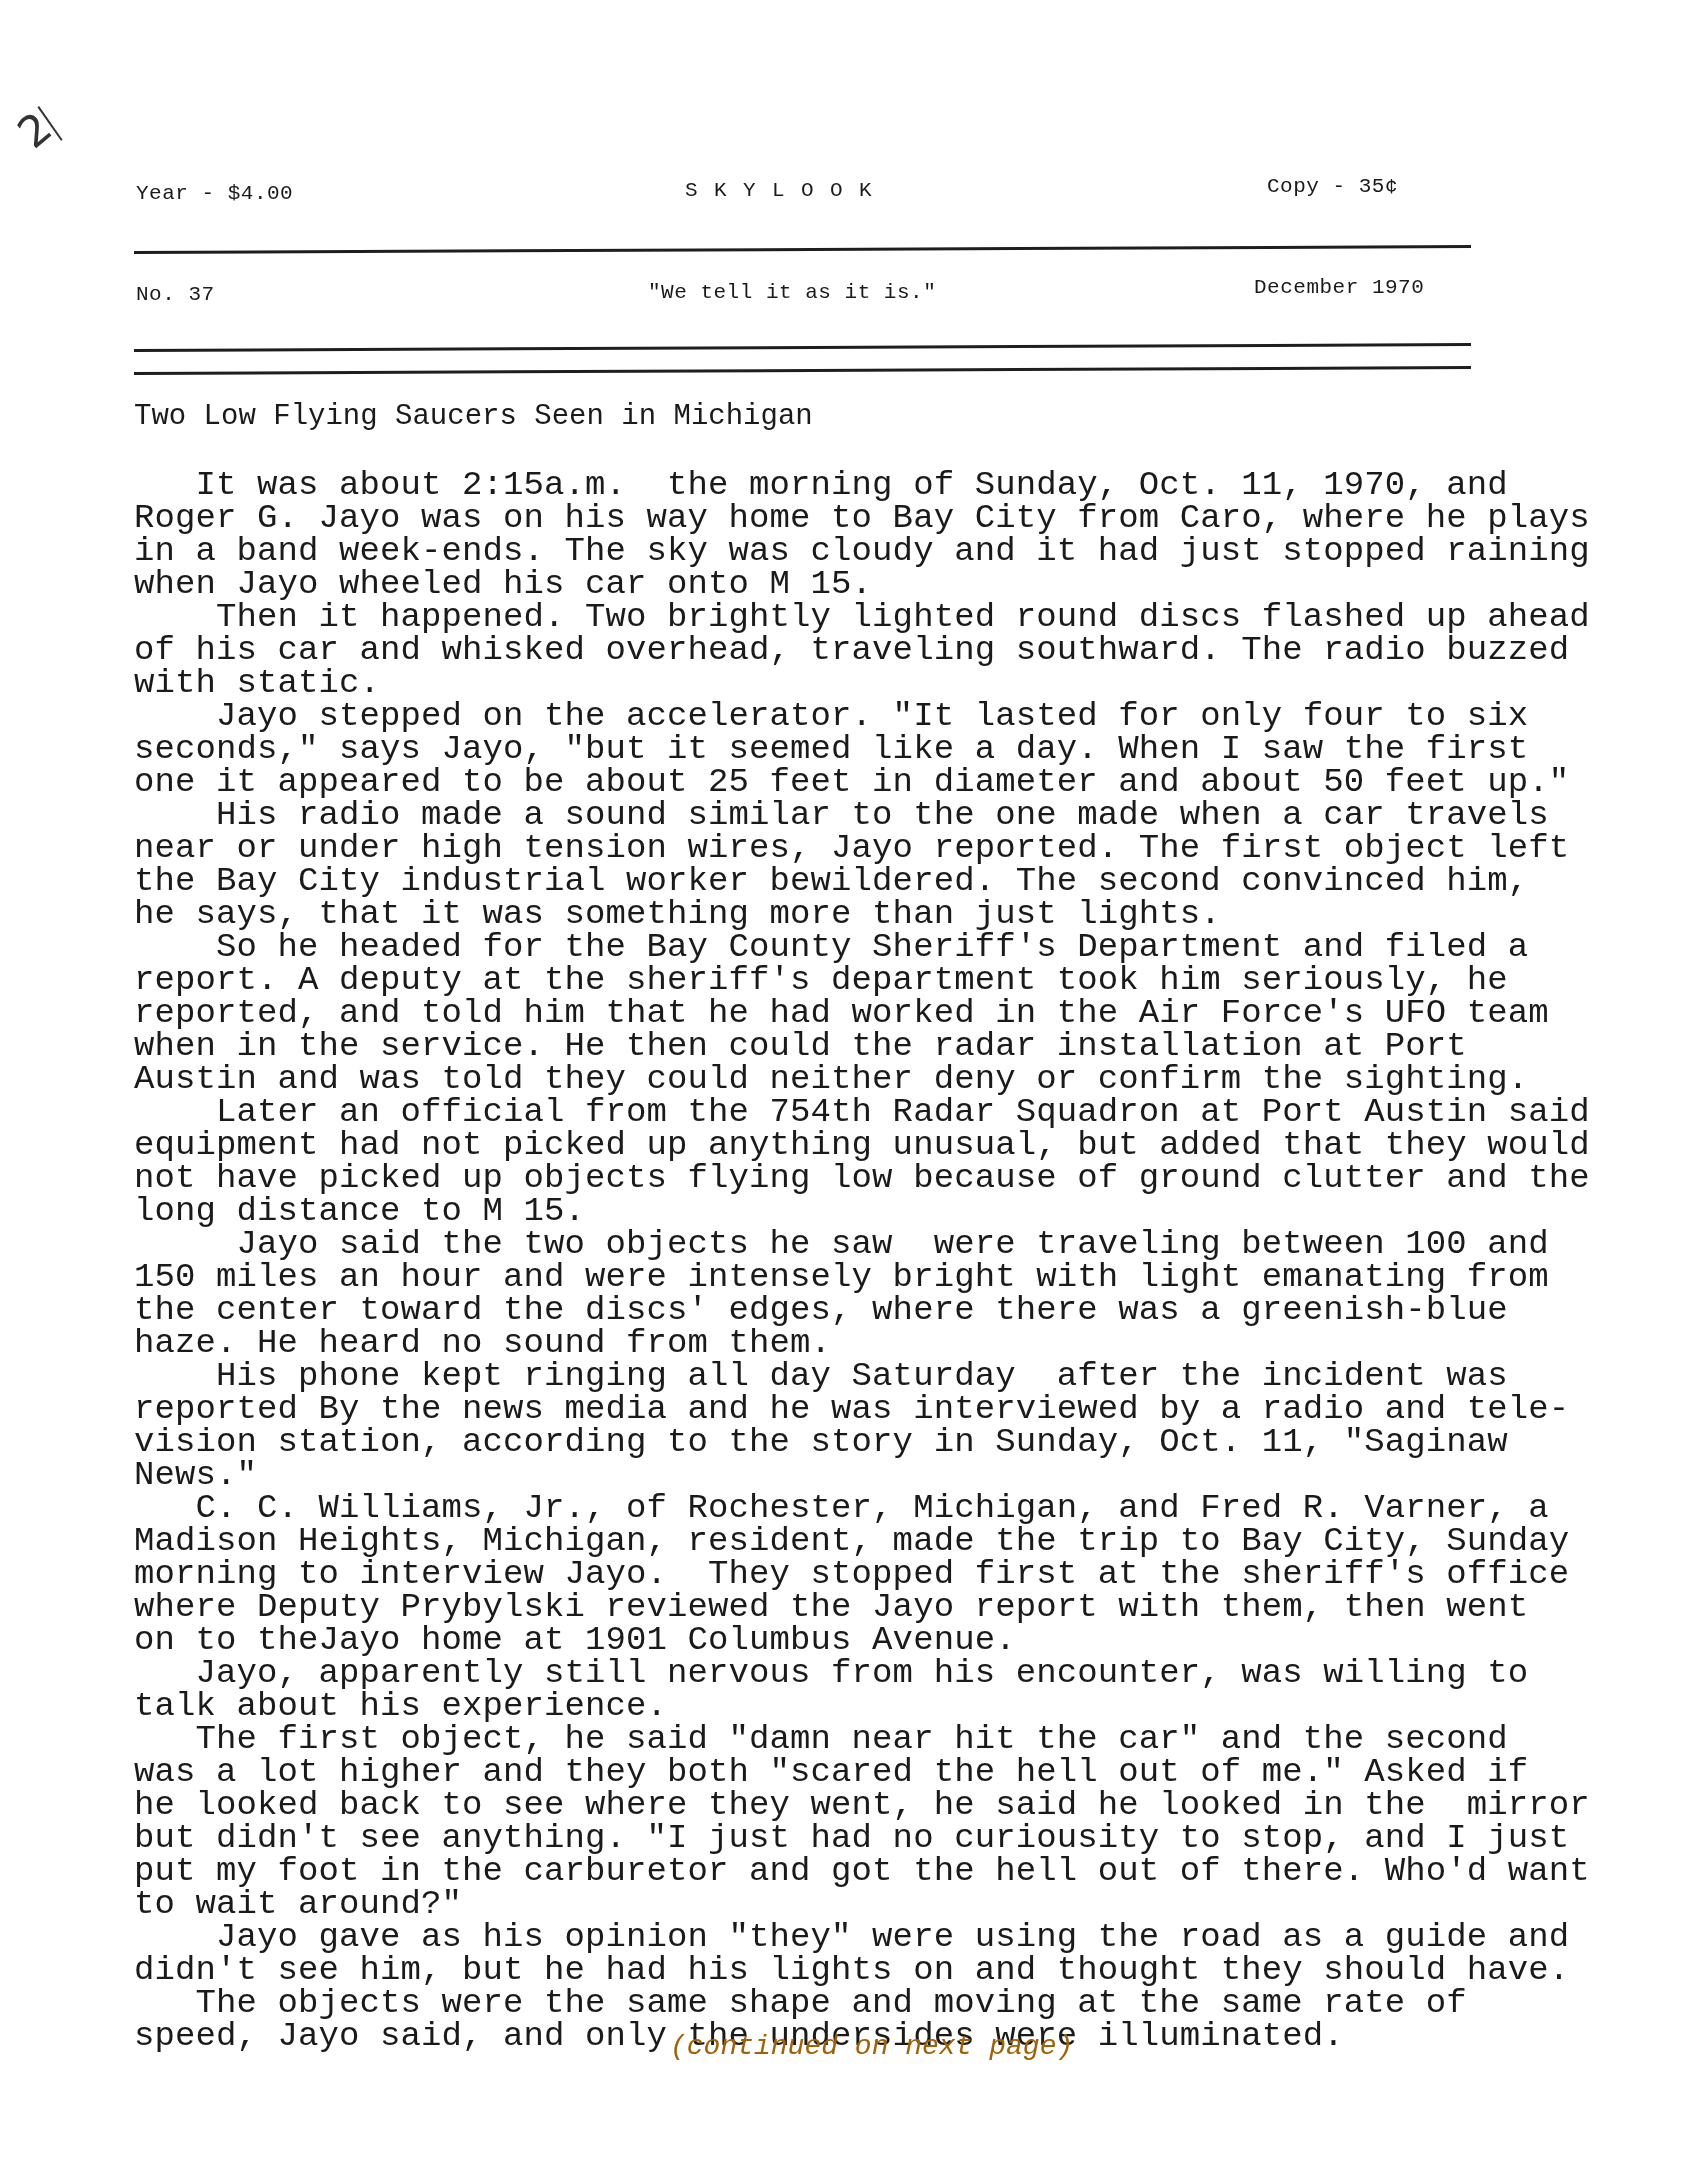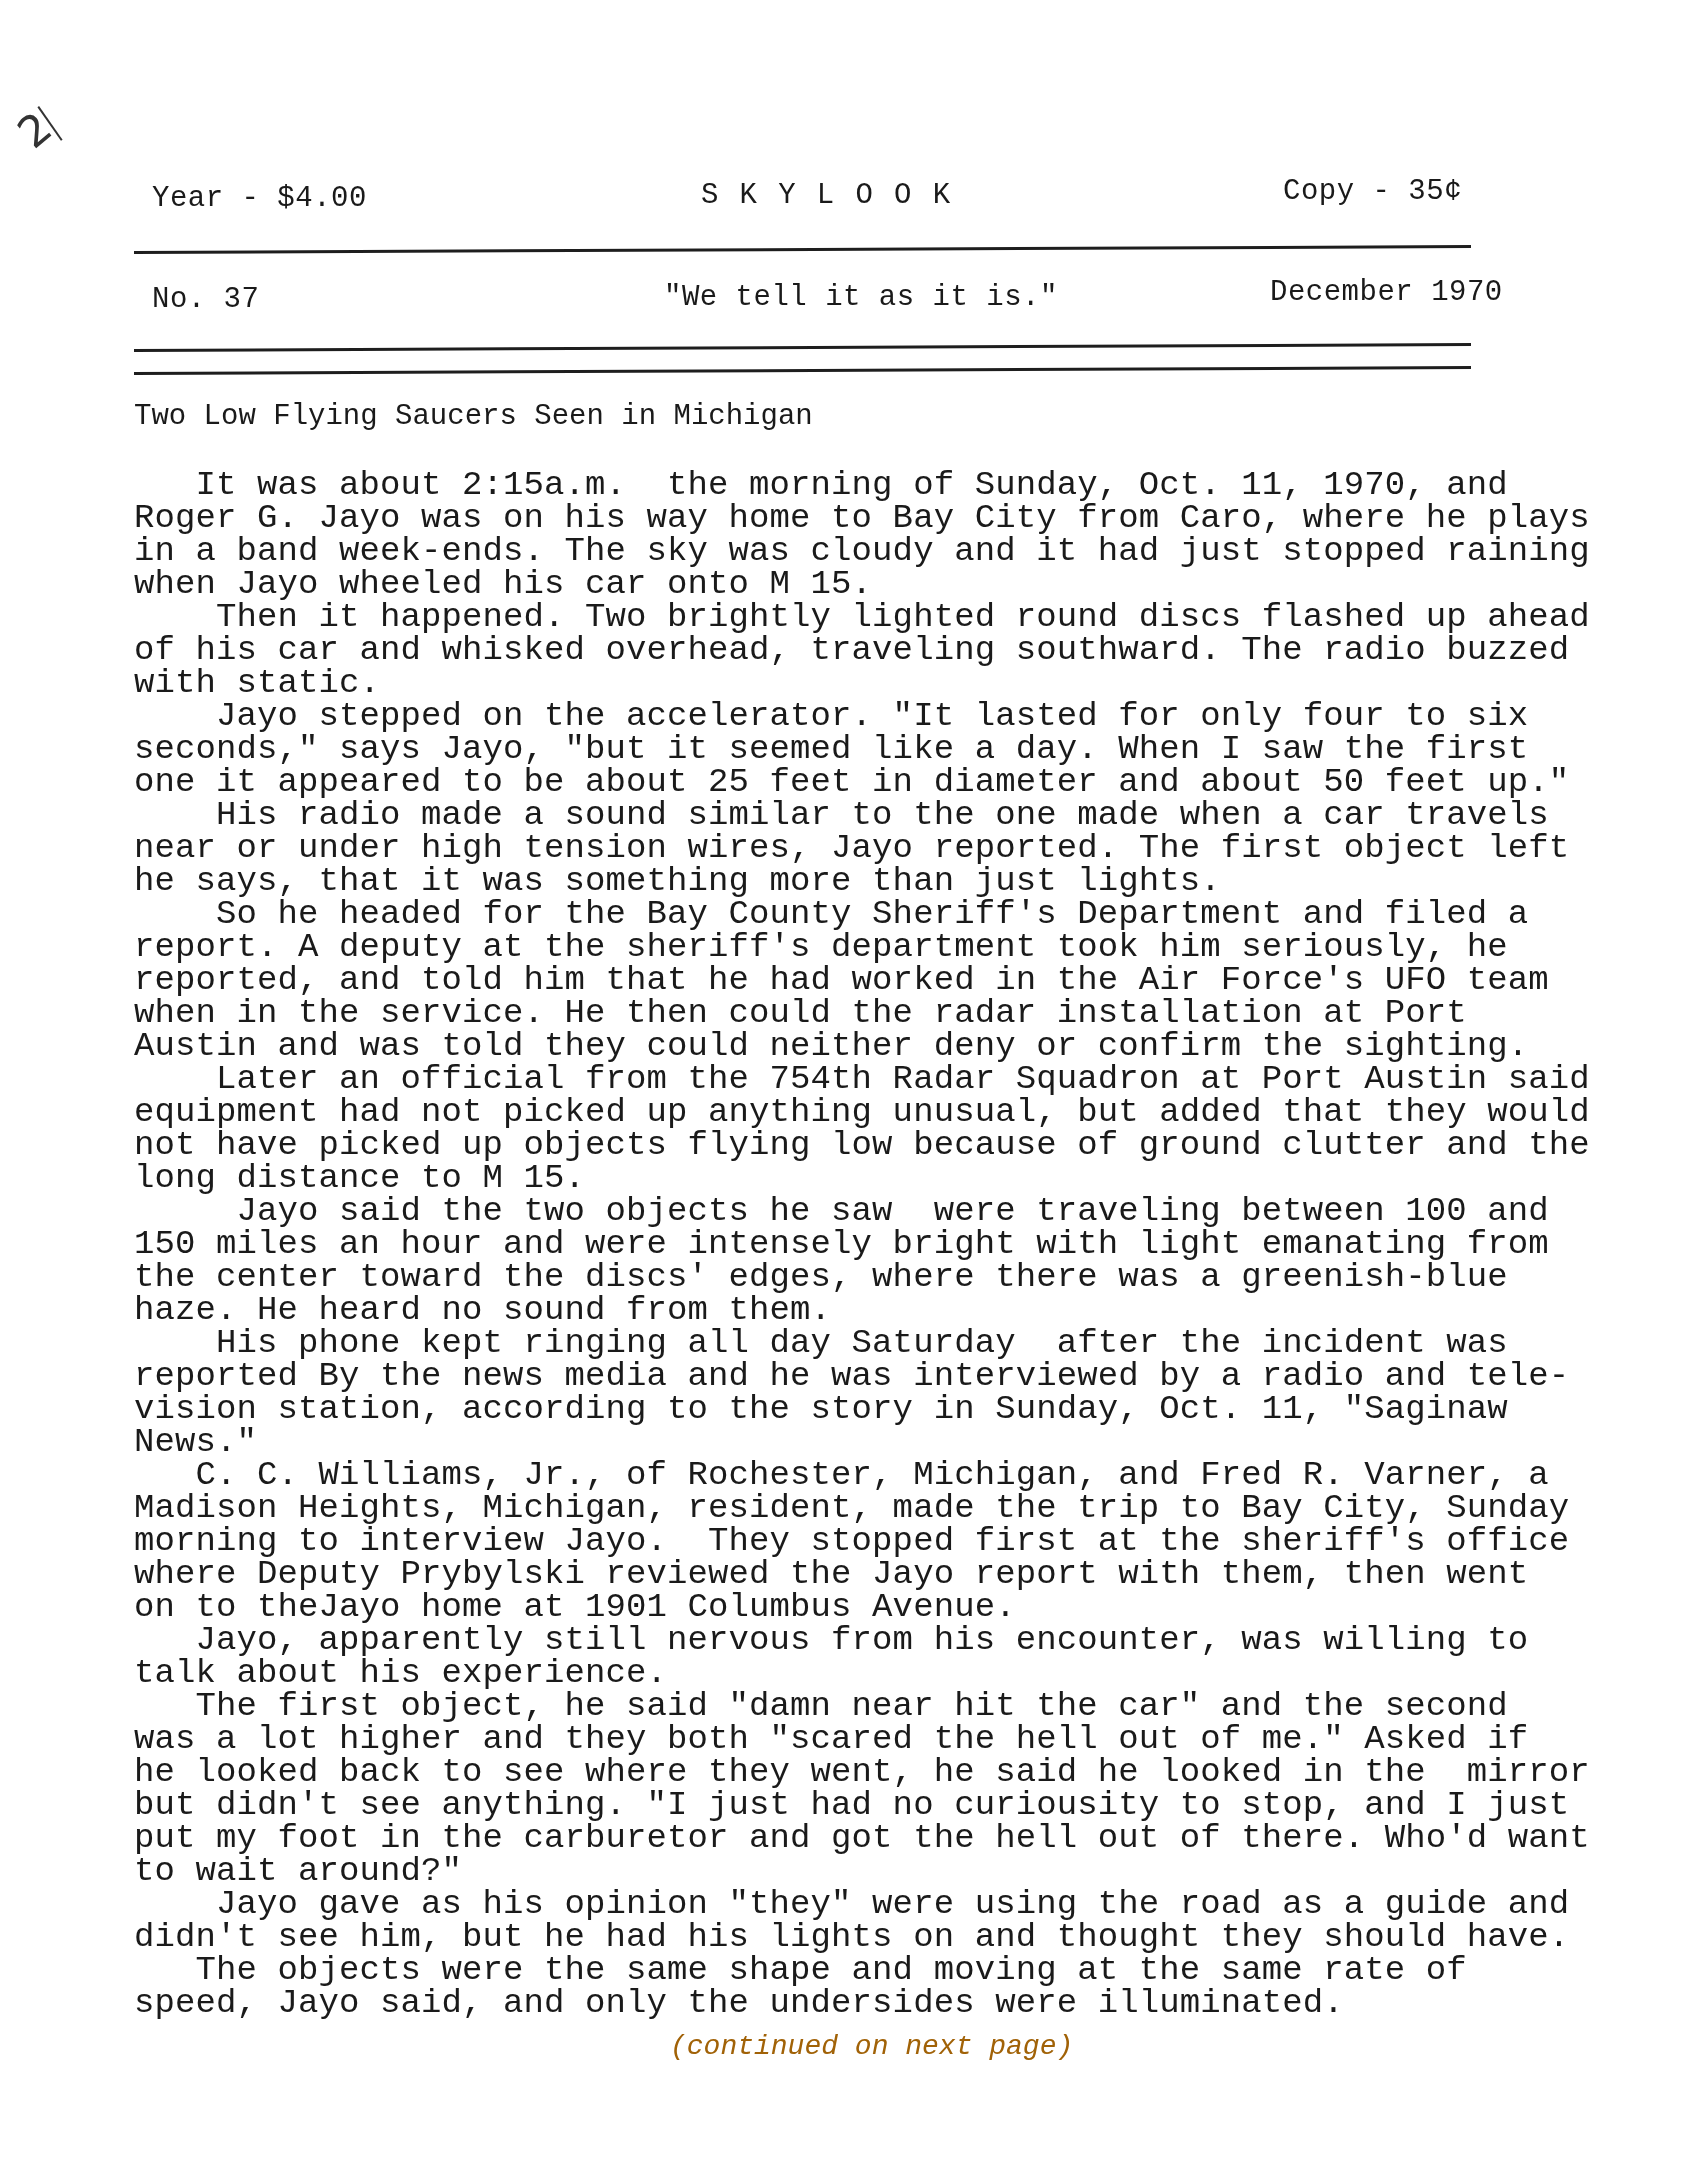--- a/index.html
+++ b/index.html
@@ -3,21 +3,21 @@
 <meta charset="utf-8">
 <style>
   html, body { margin: 0; padding: 0; background: #ffffff; }
   body {
     width: 1693px; height: 2183px; position: relative; overflow: hidden;
     font-family: "Liberation Mono", "DejaVu Sans Mono", monospace;
     color: #1a1a1a;
   }
   .page { position: absolute; left: 0; top: 0; width: 1693px; height: 2183px; }
   .mark { position: absolute; color: #333; font-family: "DejaVu Sans", sans-serif; }
-  .hdr { position: absolute; font-size: 29px; white-space: pre; letter-spacing: 0.5px; margin-left: 16px; }
+  .hdr { position: absolute; font-size: 21px; white-space: pre; letter-spacing: 0.5px; }
   .rule { position: absolute; left: 134px; width: 1337px; height: 2.9px; background: #1e1e1e; }
   .headline { position: absolute; left: 134px; top: 400px; font-size: 29px; white-space: pre; }
   .body-text {
     position: absolute; left: 134px; top: 469px; width: 1378px;
     font-size: 34px; line-height: 33px; letter-spacing: 0.1px;
   }
   .line { white-space: pre; display: block; }
   .continued { position: absolute; left: 670px; top: 2031px; font-size: 28px; font-style: italic; white-space: pre; color: #a16207; }
 </style>
 </head>
@@ -49,20 +49,21 @@
       <span class="line">in a band week-ends. The sky was cloudy and it had just stopped raining</span>
       <span class="line">when Jayo wheeled his car onto M 15.</span>
       <span class="line">    Then it happened. Two brightly lighted round discs flashed up ahead</span>
       <span class="line">of his car and whisked overhead, traveling southward. The radio buzzed</span>
       <span class="line">with static.</span>
       <span class="line">    Jayo stepped on the accelerator. "It lasted for only four to six</span>
       <span class="line">seconds," says Jayo, "but it seemed like a day. When I saw the first</span>
       <span class="line">one it appeared to be about 25 feet in diameter and about 50 feet up."</span>
       <span class="line">    His radio made a sound similar to the one made when a car travels</span>
       <span class="line">near or under high tension wires, Jayo reported. The first object left</span>
+      <span class="line">the Bay City industrial worker bewildered. The second convinced him,</span>
       <span class="line">he says, that it was something more than just lights.</span>
       <span class="line">    So he headed for the Bay County Sheriff's Department and filed a</span>
       <span class="line">report. A deputy at the sheriff's department took him seriously, he</span>
       <span class="line">reported, and told him that he had worked in the Air Force's UFO team</span>
       <span class="line">when in the service. He then could the radar installation at Port</span>
       <span class="line">Austin and was told they could neither deny or confirm the sighting.</span>
       <span class="line">    Later an official from the 754th Radar Squadron at Port Austin said</span>
       <span class="line">equipment had not picked up anything unusual, but added that they would</span>
       <span class="line">not have picked up objects flying low because of ground clutter and the</span>
       <span class="line">long distance to M 15.</span>

